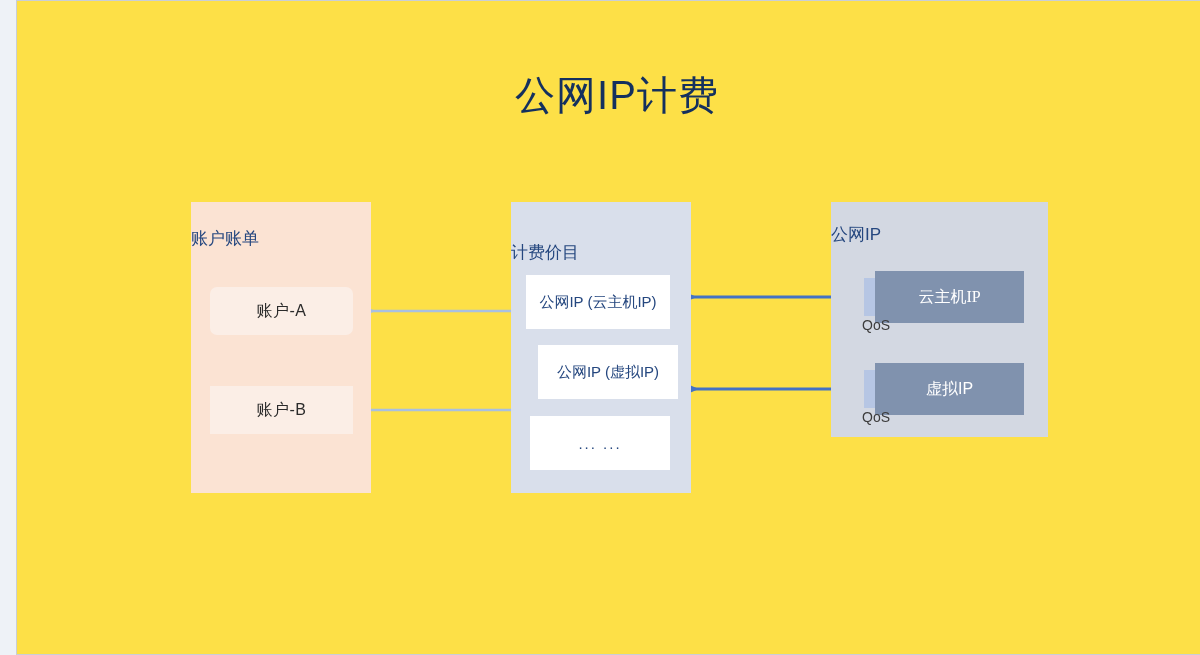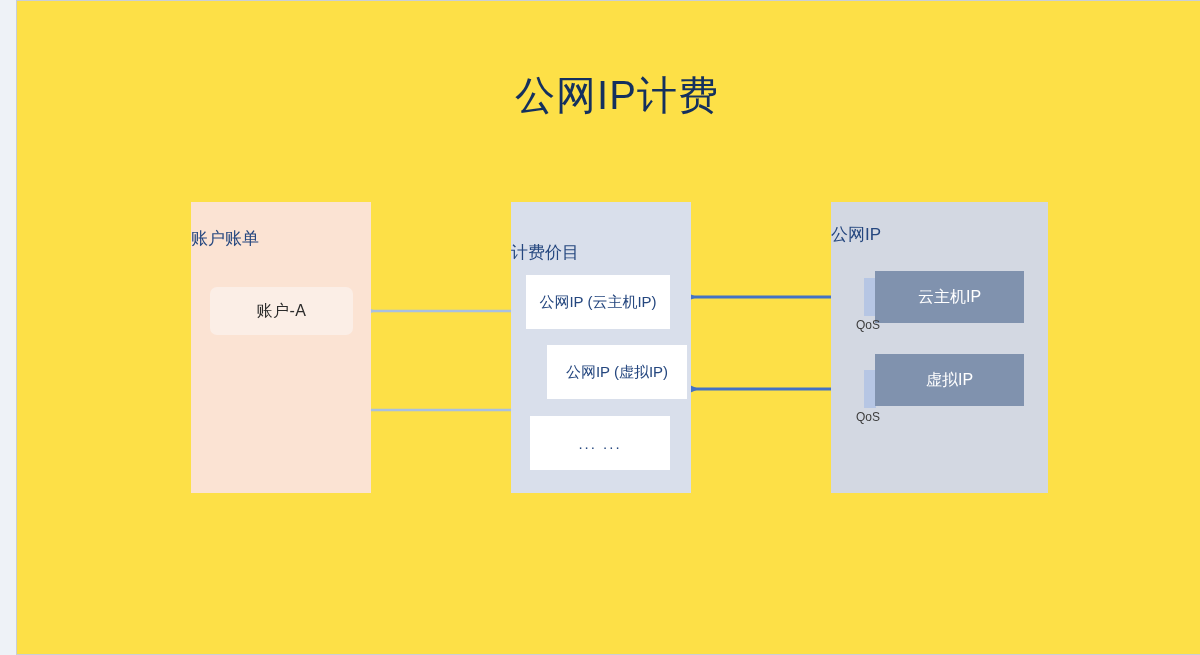--- a/index.html
+++ b/index.html
@@ -52,21 +52,21 @@
     left: 494px;
     top: 201px;
     width: 180px;
     height: 291px;
     background: #d9dfeb;
   }
   .panel-publicip {
     left: 814px;
     top: 201px;
     width: 217px;
-    height: 291px;
+    height: 235px;
     background: #d3d8e2;
   }
   .panel-title {
     position: absolute;
     left: 0;
     width: 100%;
     text-align: left;
     font-size: 17px;
     line-height: 22px;
     color: #25477f;
@@ -95,50 +95,50 @@
   }
   .box-account-a { top: 85px; border-radius: 7px; }
   .box-account-b { top: 184px; }
 
   .box-price {
     background: #ffffff;
     color: #25477f;
     font-size: 15px;
   }
   .box-price-1 { left: 15px; top: 73px; width: 144px; height: 54px; }
-  .box-price-2 { left: 36px; top: 143px; width: 140px; height: 54px; }
+  .box-price-2 { left: 27px; top: 143px; width: 140px; height: 54px; }
   .box-price-3 { left: 19px; top: 214px; width: 140px; height: 54px; }
   .box-price-3 span { letter-spacing: 2px; }
 
   .box-ip {
     left: 44px;
     width: 149px;
     height: 52px;
     background: #8092ae;
     color: #ffffff;
     font-size: 16px;
   }
-  .box-ip-1 { top: 69px; }
-  .box-ip-2 { top: 152px; }
+  .box-ip-1 { top: 69px; font-family: Liberation Serif, serif; }
+  .box-ip-2 { top: 161px; }
 
   
   .qos-tab {
     position: absolute;
     left: 33px;
     width: 12px;
     height: 38px;
     background: #b6c6e4;
   }
   .qos-tab-1 { top: 76px; }
   .qos-tab-2 { top: 168px; }
 
   .qos-label {
     position: absolute;
-    left: 25px;
-    font-size: 12px;
+    left: 31px;
+    font-size: 14px;
     color: #3c3c3c;
     line-height: 12px;
   }
   .qos-label-1 { top: 117px; }
   .qos-label-2 { top: 209px; }
 
   
   #arrows {
     position: absolute;
     left: 0;
@@ -174,20 +174,23 @@
     <line x1="857" y1="388" x2="665" y2="388" stroke="#4472c4" stroke-width="2.8" marker-end="url(#head-bold)"></line>
   </svg>
 
   <div class="panel panel-billing">
     <div class="panel-title">账户账单</div>
 
     <div class="box box-account box-account-a">
       <span>账户-A</span>
     </div>
 
+    <div class="box box-account box-account-b">
+      <span>账户-B</span>
+    </div>
   </div>
 
   <div class="panel panel-pricing">
     <div class="panel-title">计费价目</div>
 
     <div class="box box-price box-price-1">
       <span>公网IP (云主机IP)</span>
     </div>
 
     <div class="box box-price box-price-2">

